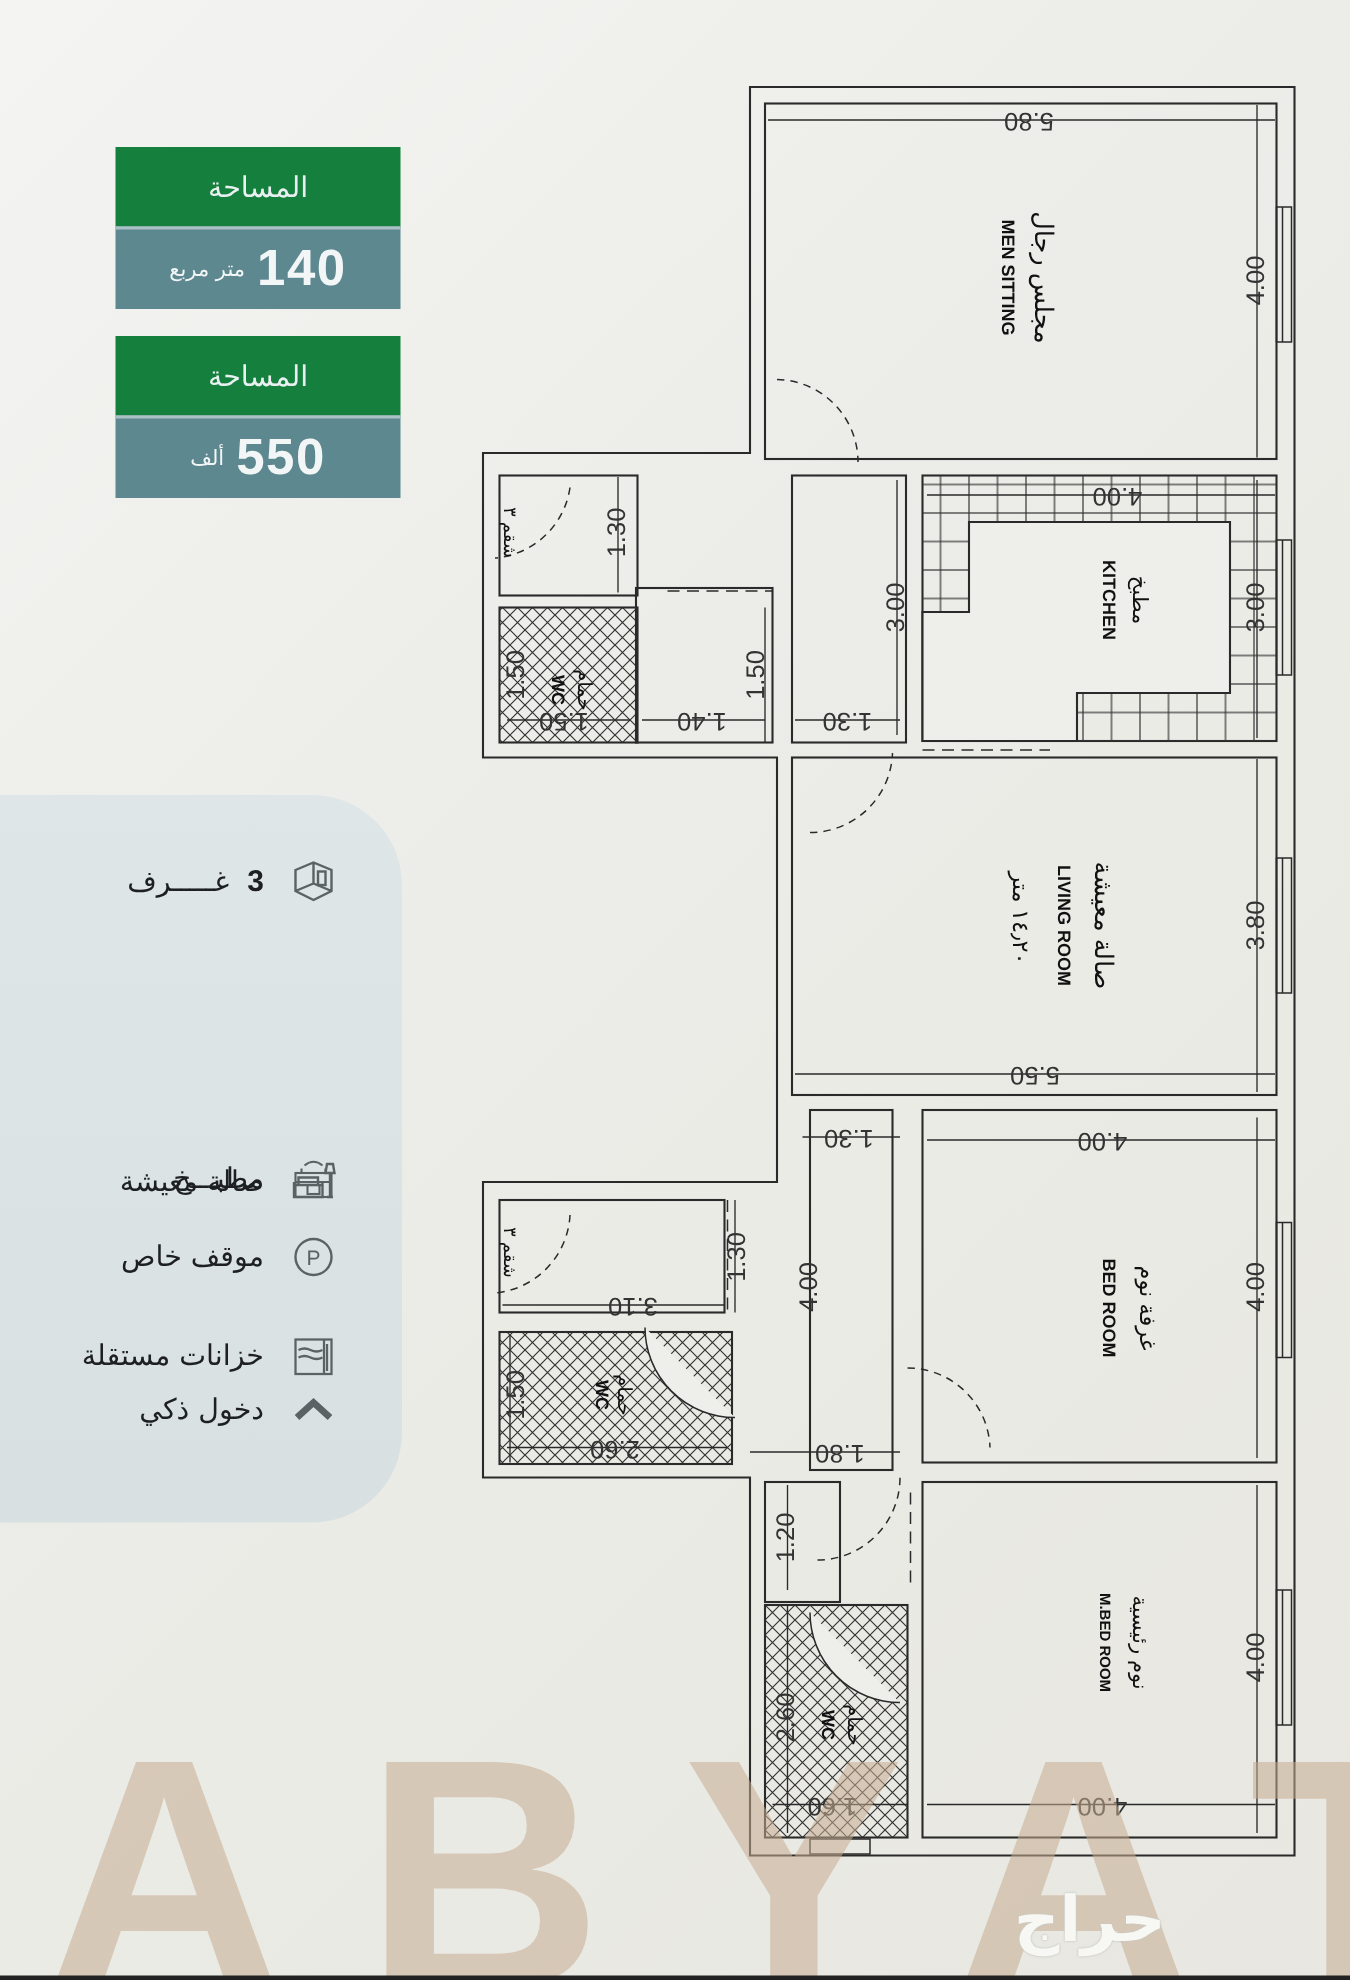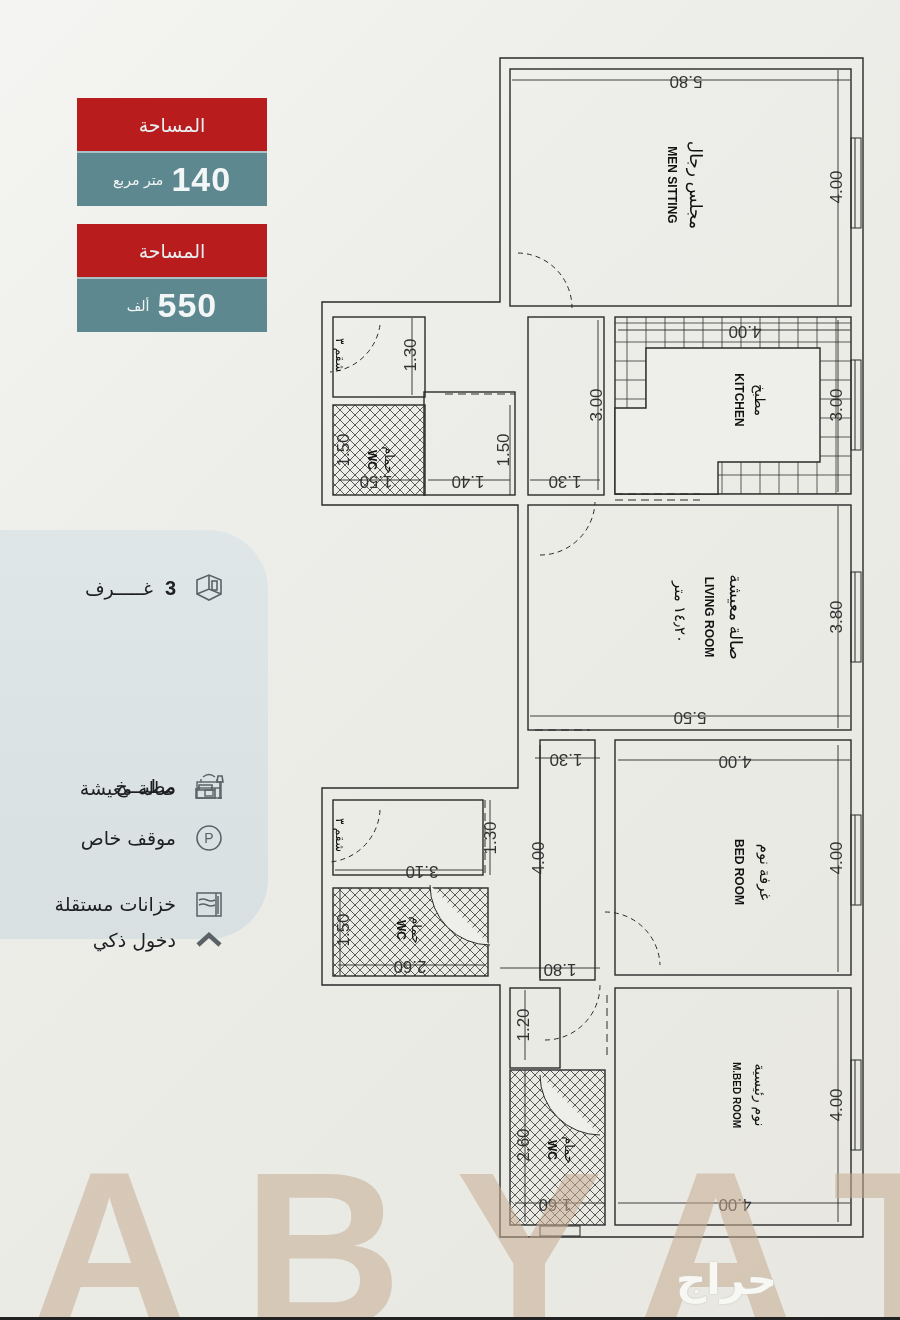--- a/index.html
+++ b/index.html
@@ -7,33 +7,33 @@
   body {
     position: relative;
     font-family: "DejaVu Sans", sans-serif;
     background: linear-gradient(135deg, #f4f5f2 0%, #ecede8 40%, #e8e7e1 100%);
   }
   .card {
     position: absolute; left: 77px; width: 190px;
     direction: rtl;
   }
   .card .head {
-    background: #b91c1c; color: #e9f0f1; height: 53px;
+    background: #15803d; color: #e9f0f1; height: 53px;
     display: flex; align-items: center; justify-content: center;
     font-size: 19px;
   }
   .card .val {
     background: #5d8890; color: #f3f6f6; height: 55px;
     border-top: 2px solid #a9c0c4;
     display: flex; align-items: center; justify-content: center; gap: 8px;
   }
   .card .num { font-family: "Liberation Sans", sans-serif; font-weight: bold; font-size: 34px; letter-spacing: 1px; }
   .card .unit { font-size: 14px; }
   .features {
-    position: absolute; left: 0; top: 530px; width: 268px; height: 409px;
+    position: absolute; left: 0; top: 530px; width: 268px; height: 485px;
     background: linear-gradient(180deg, #dfe6e7 0%, #d8e0e1 100%);
     border-radius: 0 60px 60px 0;
   }
   .feat {
     position: absolute; right: 42px; display: flex; align-items: center;
     direction: rtl; gap: 16px; height: 34px;
   }
   .feat .ic { width: 34px; height: 34px; display: flex; align-items: center; justify-content: center; }
   .feat .txt { font-size: 19px; color: #1d1f22; white-space: nowrap; }
   .feat .cnt { font-family: "Liberation Sans", sans-serif; font-weight: bold; font-size: 20px; margin-left: 6px; }

